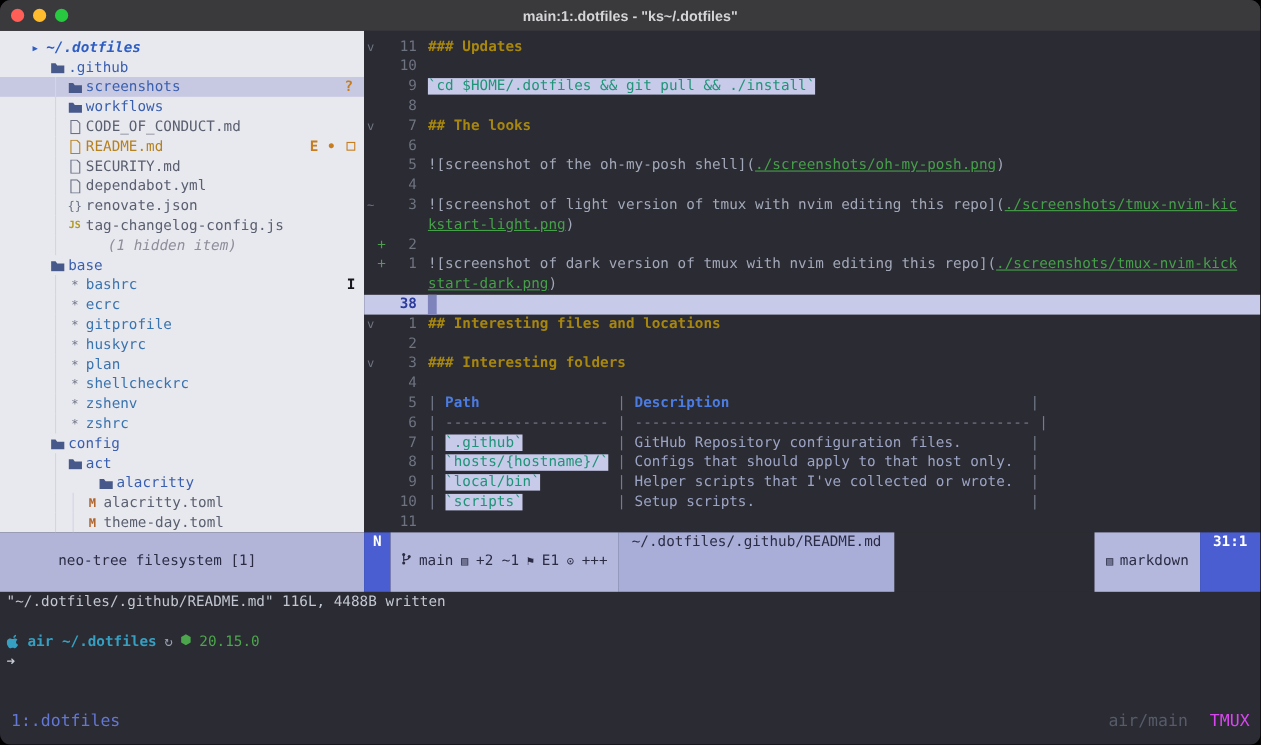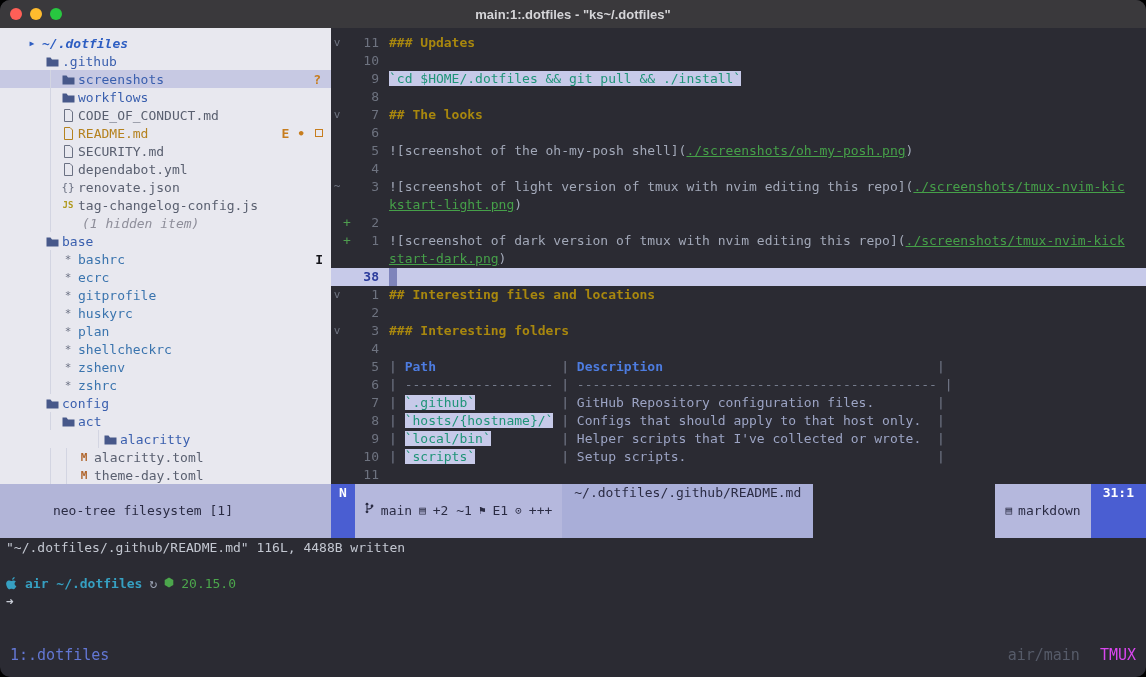--- a/index.html
+++ b/index.html
@@ -126,39 +126,39 @@
               <path d="M1.5.5h5.5L9.5 3v9.5h-8z" fill="none" stroke="currentColor"></path>
             </svg></span><span class="nt-label lbl-readme">README.md</span><span class="nt-badge">E •</span><span class="nt-square"></span></div>
         <div class="nt-row" style="padding-left: 60px;"><span class="nt-guide" style="left: 50px;"></span><span class="nt-icon"><svg class="ic-file" width="11" height="13" viewBox="0 0 11 13">
               <path d="M1.5.5h5.5L9.5 3v9.5h-8z" fill="none" stroke="currentColor"></path>
             </svg></span><span class="nt-label lbl-file">SECURITY.md</span></div>
         <div class="nt-row" style="padding-left: 60px;"><span class="nt-guide" style="left: 50px;"></span><span class="nt-icon"><svg class="ic-file" width="11" height="13" viewBox="0 0 11 13">
               <path d="M1.5.5h5.5L9.5 3v9.5h-8z" fill="none" stroke="currentColor"></path>
             </svg></span><span class="nt-label lbl-file">dependabot.yml</span></div>
         <div class="nt-row" style="padding-left: 60px;"><span class="nt-guide" style="left: 50px;"></span><span class="nt-icon"><span class="ic-txt">{}</span></span><span class="nt-label lbl-file">renovate.json</span></div>
         <div class="nt-row" style="padding-left: 60px;"><span class="nt-guide" style="left: 50px;"></span><span class="nt-icon"><span class="ic-txt ic-js">JS</span></span><span class="nt-label lbl-file">tag-changelog-config.js</span></div>
-        <div class="nt-row" style="padding-left: 64px;"><span class="nt-guide" style="left: 50px;"></span><span class="nt-icon"></span><span class="nt-label lbl-hidden">(1 hidden item)</span></div>
+        <div class="nt-row" style="padding-left: 80px;"><span class="nt-guide" style="left: 50px;"></span><span class="nt-icon"></span><span class="nt-label lbl-hidden">(1 hidden item)</span></div>
         <div class="nt-row" style="padding-left: 44px;"><span class="nt-icon"><svg class="ic-folder" width="13" height="11" viewBox="0 0 13 11">
               <path d="M.5 1.5h4L6 3.5h6.5v7H.5z" fill="currentColor"></path>
             </svg></span><span class="nt-label lbl-folder">base</span></div>
         <div class="nt-row" style="padding-left: 60px;"><span class="nt-guide" style="left: 50px;"></span><span class="nt-icon"><span class="ic-txt">*</span></span><span class="nt-label lbl-dotfile">bashrc</span><span class="nt-ibeam">I</span></div>
         <div class="nt-row" style="padding-left: 60px;"><span class="nt-guide" style="left: 50px;"></span><span class="nt-icon"><span class="ic-txt">*</span></span><span class="nt-label lbl-dotfile">ecrc</span></div>
         <div class="nt-row" style="padding-left: 60px;"><span class="nt-guide" style="left: 50px;"></span><span class="nt-icon"><span class="ic-txt">*</span></span><span class="nt-label lbl-dotfile">gitprofile</span></div>
         <div class="nt-row" style="padding-left: 60px;"><span class="nt-guide" style="left: 50px;"></span><span class="nt-icon"><span class="ic-txt">*</span></span><span class="nt-label lbl-dotfile">huskyrc</span></div>
         <div class="nt-row" style="padding-left: 60px;"><span class="nt-guide" style="left: 50px;"></span><span class="nt-icon"><span class="ic-txt">*</span></span><span class="nt-label lbl-dotfile">plan</span></div>
         <div class="nt-row" style="padding-left: 60px;"><span class="nt-guide" style="left: 50px;"></span><span class="nt-icon"><span class="ic-txt">*</span></span><span class="nt-label lbl-dotfile">shellcheckrc</span></div>
         <div class="nt-row" style="padding-left: 60px;"><span class="nt-guide" style="left: 50px;"></span><span class="nt-icon"><span class="ic-txt">*</span></span><span class="nt-label lbl-dotfile">zshenv</span></div>
         <div class="nt-row" style="padding-left: 60px;"><span class="nt-guide" style="left: 50px;"></span><span class="nt-icon"><span class="ic-txt">*</span></span><span class="nt-label lbl-dotfile">zshrc</span></div>
         <div class="nt-row" style="padding-left: 44px;"><span class="nt-icon"><svg class="ic-folder" width="13" height="11" viewBox="0 0 13 11">
               <path d="M.5 1.5h4L6 3.5h6.5v7H.5z" fill="currentColor"></path>
             </svg></span><span class="nt-label lbl-folder">config</span></div>
         <div class="nt-row" style="padding-left: 60px;"><span class="nt-guide" style="left: 50px;"></span><span class="nt-icon"><svg class="ic-folder" width="13" height="11" viewBox="0 0 13 11">
               <path d="M.5 1.5h4L6 3.5h6.5v7H.5z" fill="currentColor"></path>
             </svg></span><span class="nt-label lbl-folder">act</span></div>
-        <div class="nt-row" style="padding-left: 54px; margin-left: 48px;"><span class="nt-guide" style="left: 50px;"></span><span class="nt-icon"><svg class="ic-folder" width="13" height="11" viewBox="0 0 13 11">
+        <div class="nt-row" style="padding-left: 88px;"><span class="nt-guide" style="left: 50px;"></span><span class="nt-icon"><svg class="ic-folder" width="13" height="11" viewBox="0 0 13 11">
               <path d="M.5 1.5h4L6 3.5h6.5v7H.5z" fill="currentColor"></path>
             </svg></span><span class="nt-label lbl-folder">alacritty</span></div>
         <div class="nt-row" style="padding-left: 76px;"><span class="nt-guide" style="left: 50px;"></span><span class="nt-guide" style="left: 66px;"></span><span class="nt-icon"><span class="ic-txt ic-toml">M</span></span><span class="nt-label lbl-file">alacritty.toml</span></div>
         <div class="nt-row" style="padding-left: 76px;"><span class="nt-guide" style="left: 50px;"></span><span class="nt-guide" style="left: 66px;"></span><span class="nt-icon"><span class="ic-txt ic-toml">M</span></span><span class="nt-label lbl-file">theme-day.toml</span></div>
       </div>
     <div class="editor" id="editor">
         <div class="ed-line"><span class="ed-fold">v</span><span class="ed-sign"></span><span class="ed-num">11</span><span class="ed-text"><span class="s-h">### Updates</span></span></div>
         <div class="ed-line"><span class="ed-fold"></span><span class="ed-sign"></span><span class="ed-num">10</span><span class="ed-text"></span></div>
         <div class="ed-line"><span class="ed-fold"></span><span class="ed-sign"></span><span class="ed-num">9</span><span class="ed-text"><span class="s-code">`cd $HOME/.dotfiles &amp;&amp; git pull &amp;&amp; ./install`</span></span></div>
         <div class="ed-line"><span class="ed-fold"></span><span class="ed-sign"></span><span class="ed-num">8</span><span class="ed-text"></span></div>

